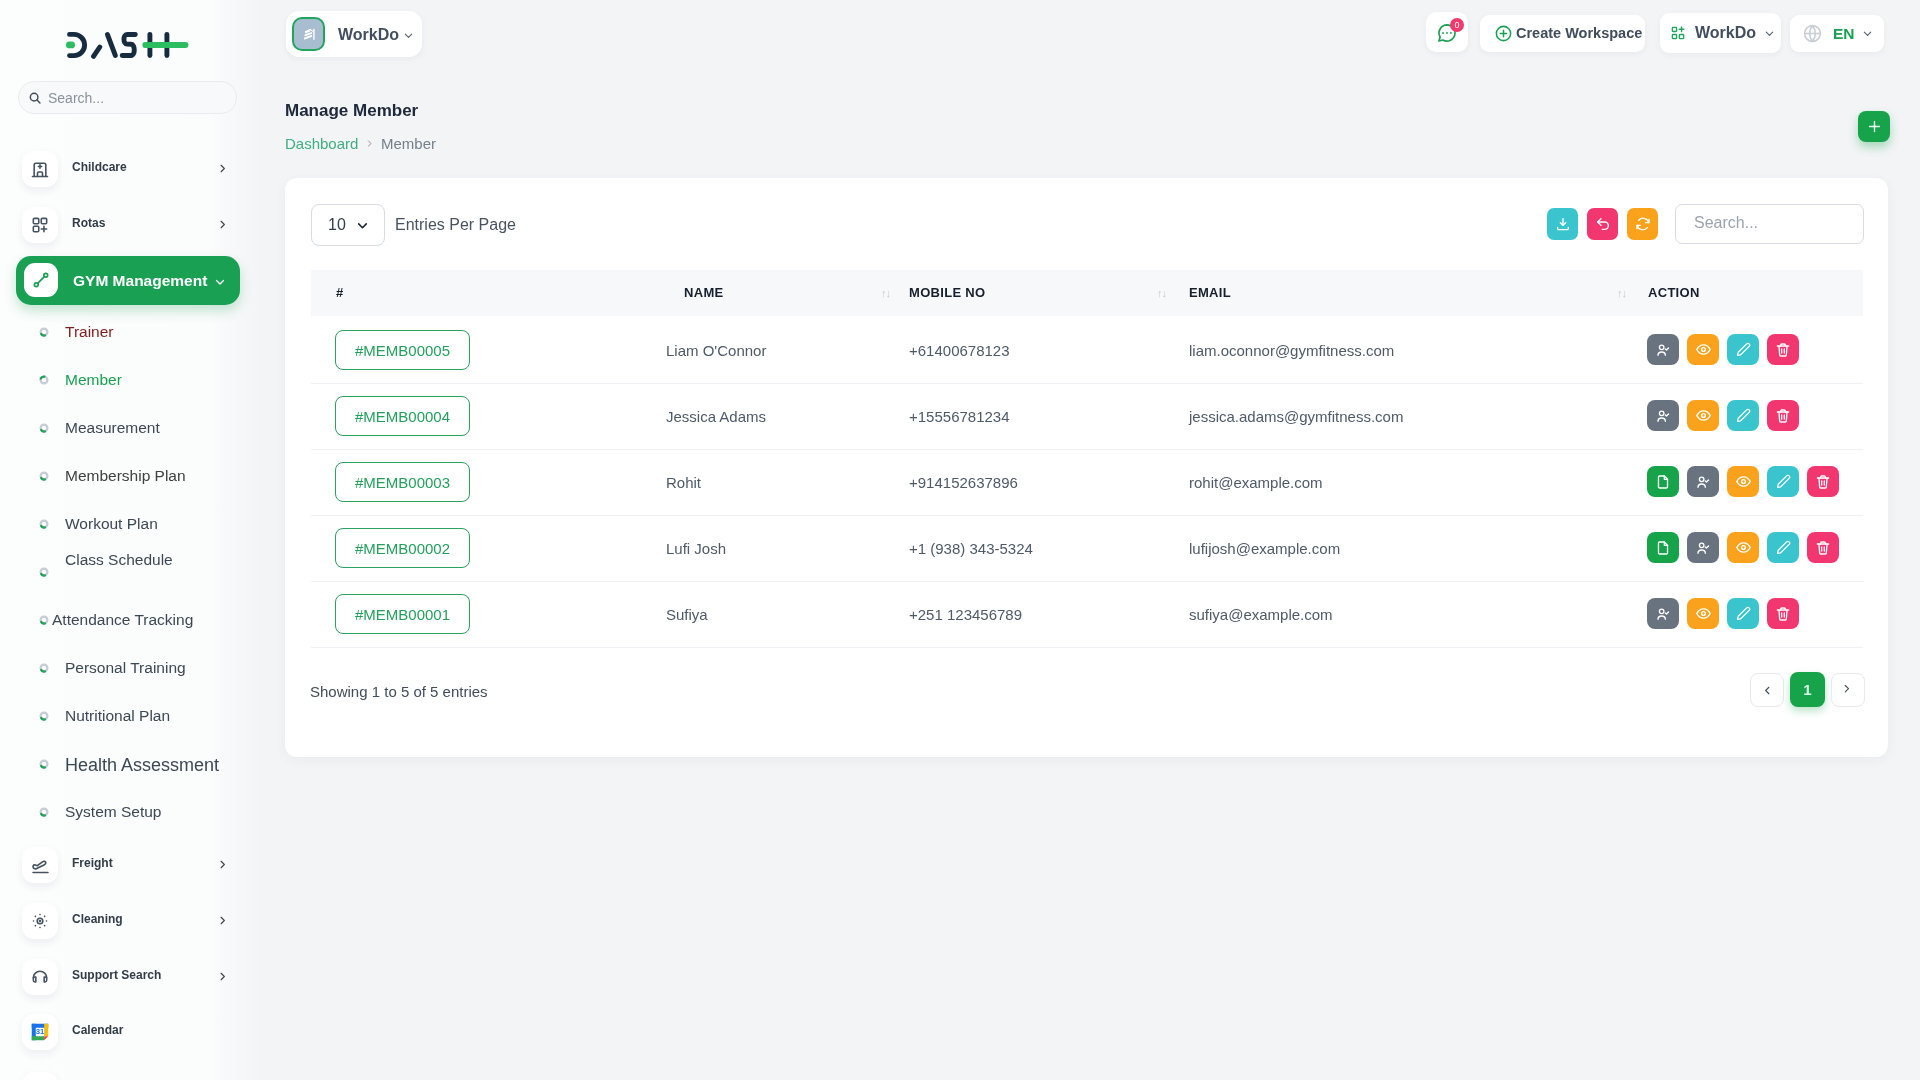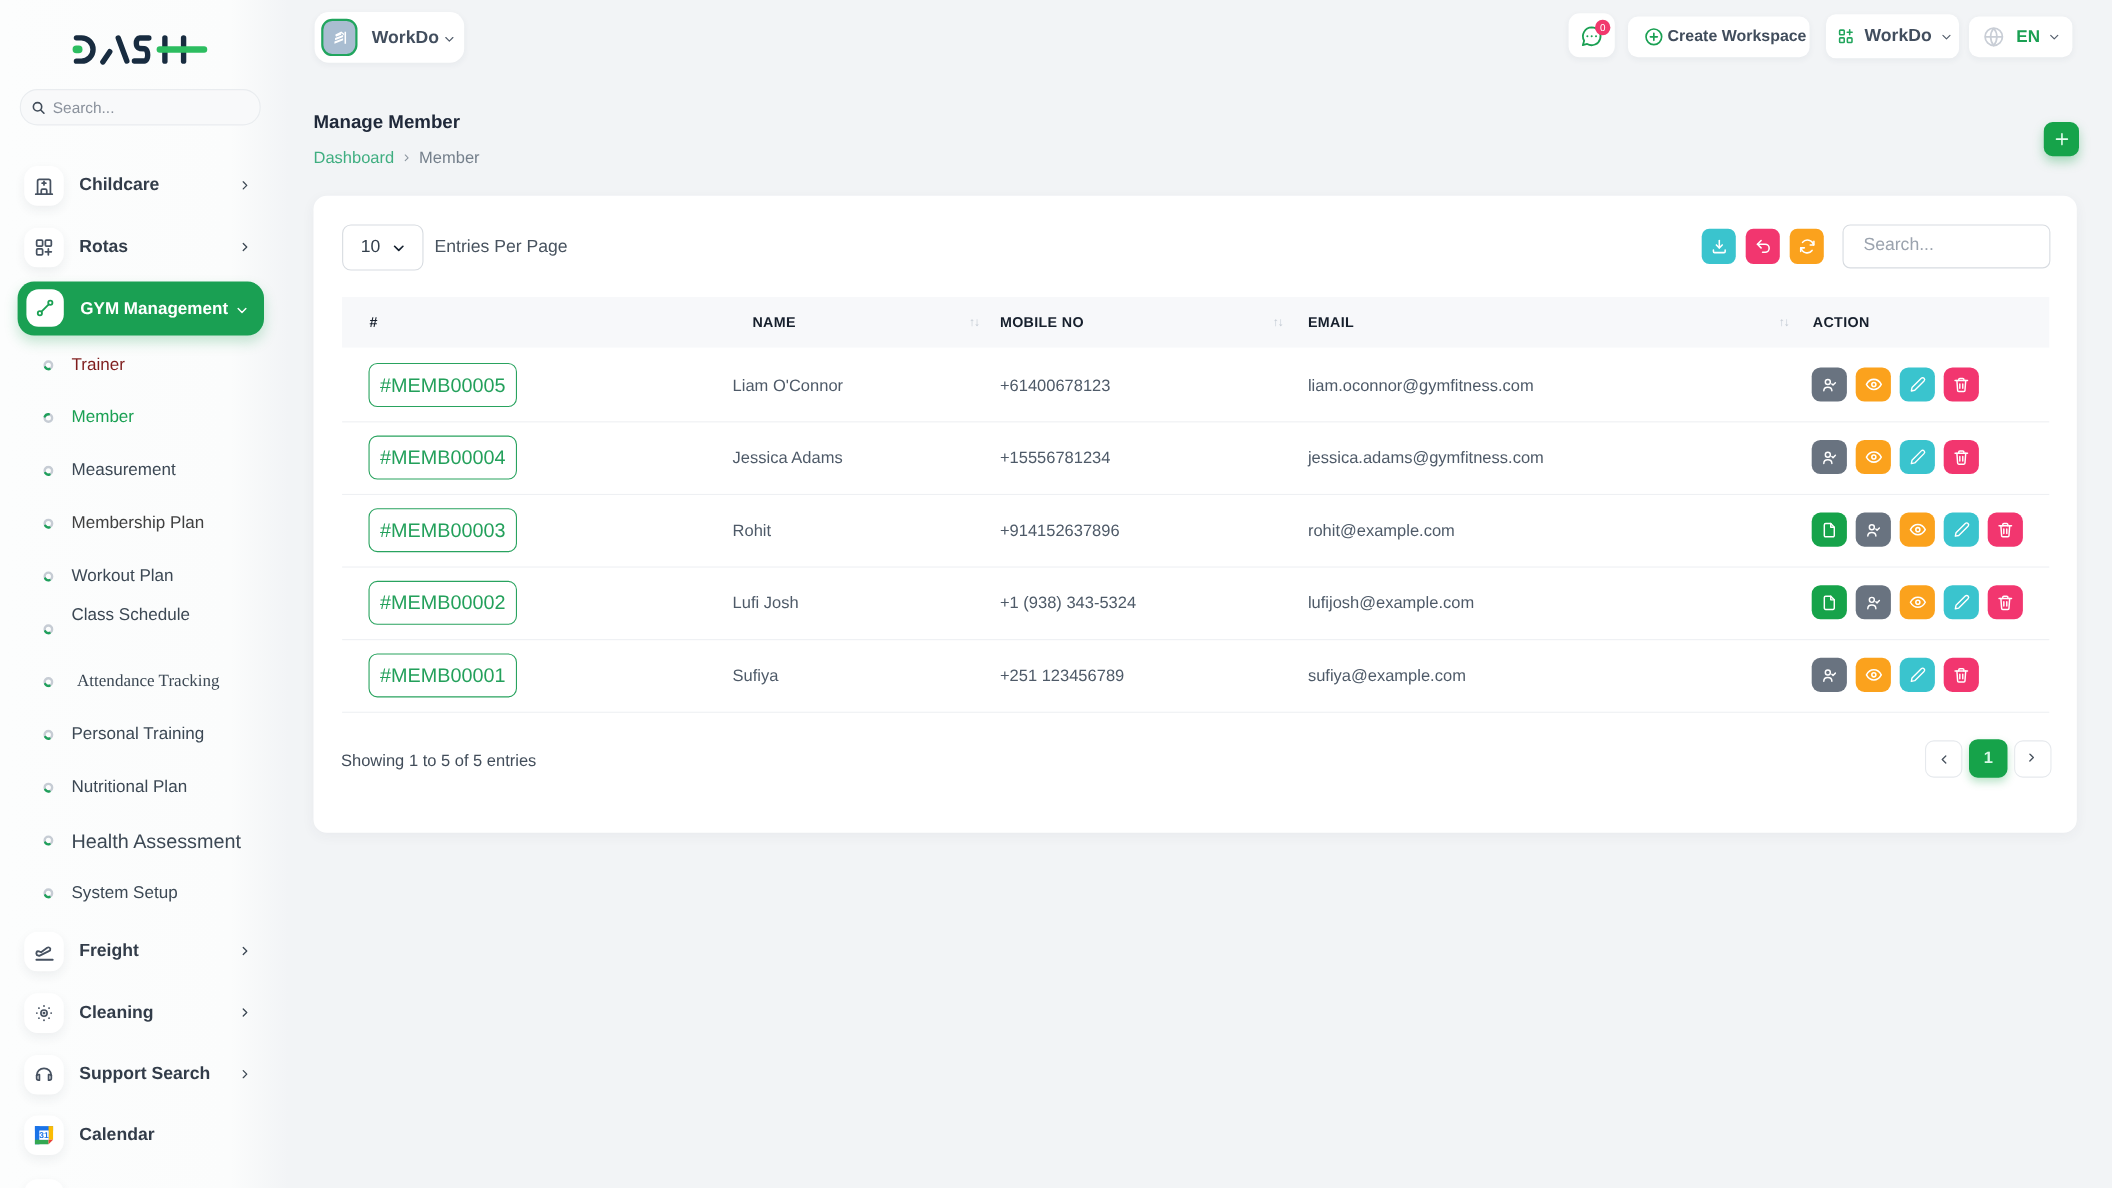--- a/index.html
+++ b/index.html
@@ -4,41 +4,41 @@
 <style>
   * { margin:0; padding:0; box-sizing:border-box; }
   html,body { width:1920px; height:1080px; overflow:hidden; }
   body { font-family:"Liberation Sans", sans-serif; background:#f2f4f6; position:relative; }
   #app { position:absolute; inset:0; width:1920px; height:1080px; }
   .abs { position:absolute; }
 
   
   #sidebar { position:absolute; left:0; top:0; width:262px; height:1080px;
     background:linear-gradient(90deg,#fcfdfd 0%,#fbfcfc 80%,#f2f4f6 100%); }
-  .sideitem-label { font-size:16px; font-weight:700; color:#323c49; }
+  .sideitem-label { font-size:12px; font-weight:700; color:#323c49; }
   .icobox { position:absolute; width:36px; height:36px; background:#fff; border-radius:12px;
     box-shadow:0 4px 10px rgba(40,50,70,.07); display:flex; align-items:center; justify-content:center; }
 
   
   .pill { position:absolute; background:#fff; border-radius:9px; box-shadow:0 2px 6px rgba(40,50,70,.05);
     display:flex; align-items:center; }
   .hdr-txt { font-size:16px; font-weight:700; color:#424e5e; }
 
   
   #card { position:absolute; left:285px; top:178px; width:1603px; height:579px; background:#fff;
     border-radius:12px; box-shadow:0 3px 12px rgba(50,60,80,.05); }
 
   .cbtn { position:absolute; width:31px; height:32px; border-radius:7px; display:flex; align-items:center; justify-content:center; }
   .thead { position:absolute; left:311px; top:270px; width:1552px; height:46px; background:#f7f8fa; }
   .th { position:absolute; font-size:13px; font-weight:700; color:#161f2c; letter-spacing:.3px; top:285px; }
   .sort { position:absolute; top:287px; font-size:11px; color:#c3cad3; letter-spacing:-1px; }
   .row-line { position:absolute; left:311px; width:1552px; height:1px; background:#eef0f3; }
   .cell { position:absolute; font-size:15px; color:#4e5a68; }
   .chip { position:absolute; left:335px; width:135px; height:40px; border:1px solid #29a35f; border-radius:8px;
-    color:#23a05b; font-size:18px; display:flex; align-items:center; justify-content:center; background:#fff; }
+    color:#23a05b; font-size:15px; display:flex; align-items:center; justify-content:center; background:#fff; }
   .ab { position:absolute; width:32px; height:31px; border-radius:8px; display:flex; align-items:center; justify-content:center; }
   .ab svg { display:block; }
   .ab-gray { background:#697380; }
   .ab-orange { background:#fba21d; }
   .ab-teal { background:#3ac4ce; }
   .ab-pink { background:#f2366f; }
   .ab-green { background:#16a34a; }
 
   .pgbtn { position:absolute; width:34px; height:34px; background:#fff; border:1px solid #e6e9ed; border-radius:8px;
     display:flex; align-items:center; justify-content:center; }
@@ -137,21 +137,21 @@
   <span class="abs" style="left:65px; top:515px; font-size:15.5px; color:#3c4854;">Workout Plan</span>
   <svg class="abs" style="left:39px; top:567px;" width="10" height="10" viewBox="0 0 10 10" fill="none">
       <circle cx="5" cy="5" r="3.4" stroke="#c6ccd4" stroke-width="2.2"></circle>
       <path d="M 2.1 7.1 A 3.4 3.4 0 0 1 2.2 3.0" stroke="#1fa05b" stroke-width="2.2" stroke-linecap="round" transform="rotate(-70 5 5)"></path>
     </svg>
   <span class="abs" style="left:65px; top:551px; font-size:15.5px; color:#3c4854;">Class Schedule</span>
   <svg class="abs" style="left:39px; top:615px;" width="10" height="10" viewBox="0 0 10 10" fill="none">
       <circle cx="5" cy="5" r="3.4" stroke="#c6ccd4" stroke-width="2.2"></circle>
       <path d="M 2.1 7.1 A 3.4 3.4 0 0 1 2.2 3.0" stroke="#1fa05b" stroke-width="2.2" stroke-linecap="round" transform="rotate(-70 5 5)"></path>
     </svg>
-  <span class="abs" style="left:70px; top:611px; font-size:15.5px; color:#3c4854;font-family:Liberation Serif, serif;">Attendance Tracking</span>
+  <span class="abs" style="left:52px; top:611px; font-size:15.5px; color:#3c4854;">Attendance Tracking</span>
   <svg class="abs" style="left:39px; top:663px;" width="10" height="10" viewBox="0 0 10 10" fill="none">
       <circle cx="5" cy="5" r="3.4" stroke="#c6ccd4" stroke-width="2.2"></circle>
       <path d="M 2.1 7.1 A 3.4 3.4 0 0 1 2.2 3.0" stroke="#1fa05b" stroke-width="2.2" stroke-linecap="round" transform="rotate(-70 5 5)"></path>
     </svg>
   <span class="abs" style="left:65px; top:659px; font-size:15.5px; color:#3c4854;">Personal Training</span>
   <svg class="abs" style="left:39px; top:711px;" width="10" height="10" viewBox="0 0 10 10" fill="none">
       <circle cx="5" cy="5" r="3.4" stroke="#c6ccd4" stroke-width="2.2"></circle>
       <path d="M 2.1 7.1 A 3.4 3.4 0 0 1 2.2 3.0" stroke="#1fa05b" stroke-width="2.2" stroke-linecap="round" transform="rotate(-70 5 5)"></path>
     </svg>
   <span class="abs" style="left:65px; top:707px; font-size:15.5px; color:#3c4854;">Nutritional Plan</span>

